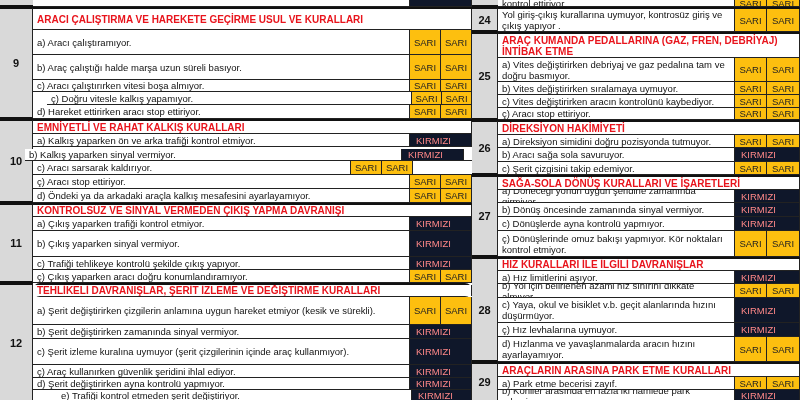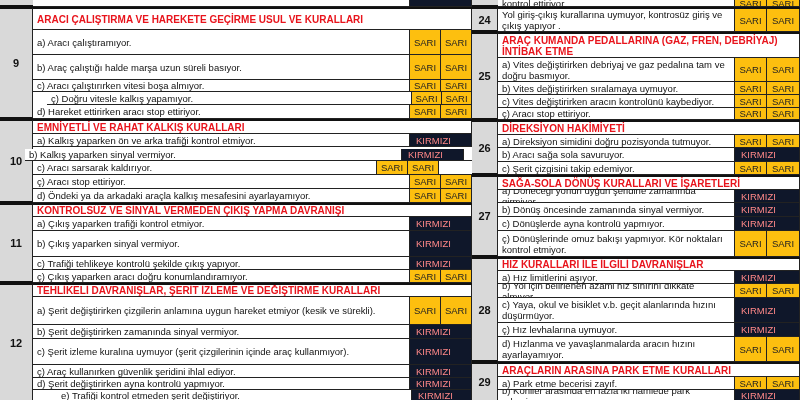--- a/index.html
+++ b/index.html
@@ -60,21 +60,21 @@
       </div>
       <div class="row" style="top: 134px; height: 13px; left: 33px;">
         <div class="txt" style="width: 377px;">a) Kalkış yaparken ön ve arka trafiği kontrol etmiyor.</div>
         <div class="b kir" style="width: 62px;">KIRMIZI</div>
       </div>
       <div class="row" style="top: 147px; height: 14px; left: 25px; align-items: flex-end;">
         <div class="txt" style="width: 377px;">b) Kalkış yaparken sinyal vermiyor.</div>
         <div class="b kir" style="width: 62px;">KIRMIZI</div>
       </div>
       <div class="row" style="top: 161px; height: 14px; left: 33px;">
-        <div class="txt" style="width: 344px;">c) Aracı sarsarak kaldırıyor.</div>
+        <div class="txt" style="width: 318px;">c) Aracı sarsarak kaldırıyor.</div>
         <div class="b sari" style="width: 31px;">SARI</div>
         <div class="b sari" style="width: 31px;">SARI</div>
       </div>
       <div class="row" style="top: 175px; height: 14px; left: 33px;">
         <div class="txt" style="width: 377px;">ç) Aracı stop ettiriyor.</div>
         <div class="b sari" style="width: 31px;">SARI</div>
         <div class="b sari" style="width: 31px;">SARI</div>
       </div>
       <div class="row" style="top: 189px; height: 14px; left: 33px;">
         <div class="txt" style="width: 377px;">d) Öndeki ya da arkadaki araçla kalkış mesafesini ayarlayamıyor.</div>
@@ -96,21 +96,21 @@
       <div class="row" style="top: 257px; height: 13px; left: 33px;">
         <div class="txt" style="width: 377px;">c) Trafiği tehlikeye kontrolü şekilde çıkış yapıyor.</div>
         <div class="b kir" style="width: 62px;">KIRMIZI</div>
       </div>
       <div class="row" style="top: 270px; height: 13px; left: 33px;">
         <div class="txt" style="width: 377px;">ç) Çıkış yaparken aracı doğru konumlandıramıyor.</div>
         <div class="b sari" style="width: 31px;">SARI</div>
         <div class="b sari" style="width: 31px;">SARI</div>
       </div>
       <div class="num" style="left: 0px; top: 283px; width: 33px; height: 119px; border-top: 2px solid rgb(17, 17, 17); border-right: 1px solid rgb(34, 34, 34);">12</div>
-      <div class="row" style="top: 283px; height: 14px; left: 33px; border-top: 2px solid rgb(17, 17, 17);">
+      <div class="row" style="top: 283px; height: 14px; left: 33px; border-top: 2px solid rgb(17, 17, 17); border-radius: 7px;">
         <div class="txt hdr" style="width: 439px;">TEHLİKELİ DAVRANIŞLAR, ŞERİT İZLEME VE DEĞİŞTİRME KURALLARI</div>
       </div>
       <div class="row" style="top: 297px; height: 28px; left: 33px;">
         <div class="txt" style="width: 377px;">a) Şerit değiştirirken çizgilerin anlamına uygun hareket etmiyor (kesik ve sürekli).</div>
         <div class="b sari" style="width: 31px;">SARI</div>
         <div class="b sari" style="width: 31px;">SARI</div>
       </div>
       <div class="row" style="top: 325px; height: 14px; left: 33px;">
         <div class="txt" style="width: 377px;">b) Şerit değiştirirken zamanında sinyal vermiyor.</div>
         <div class="b kir" style="width: 62px;">KIRMIZI</div>

